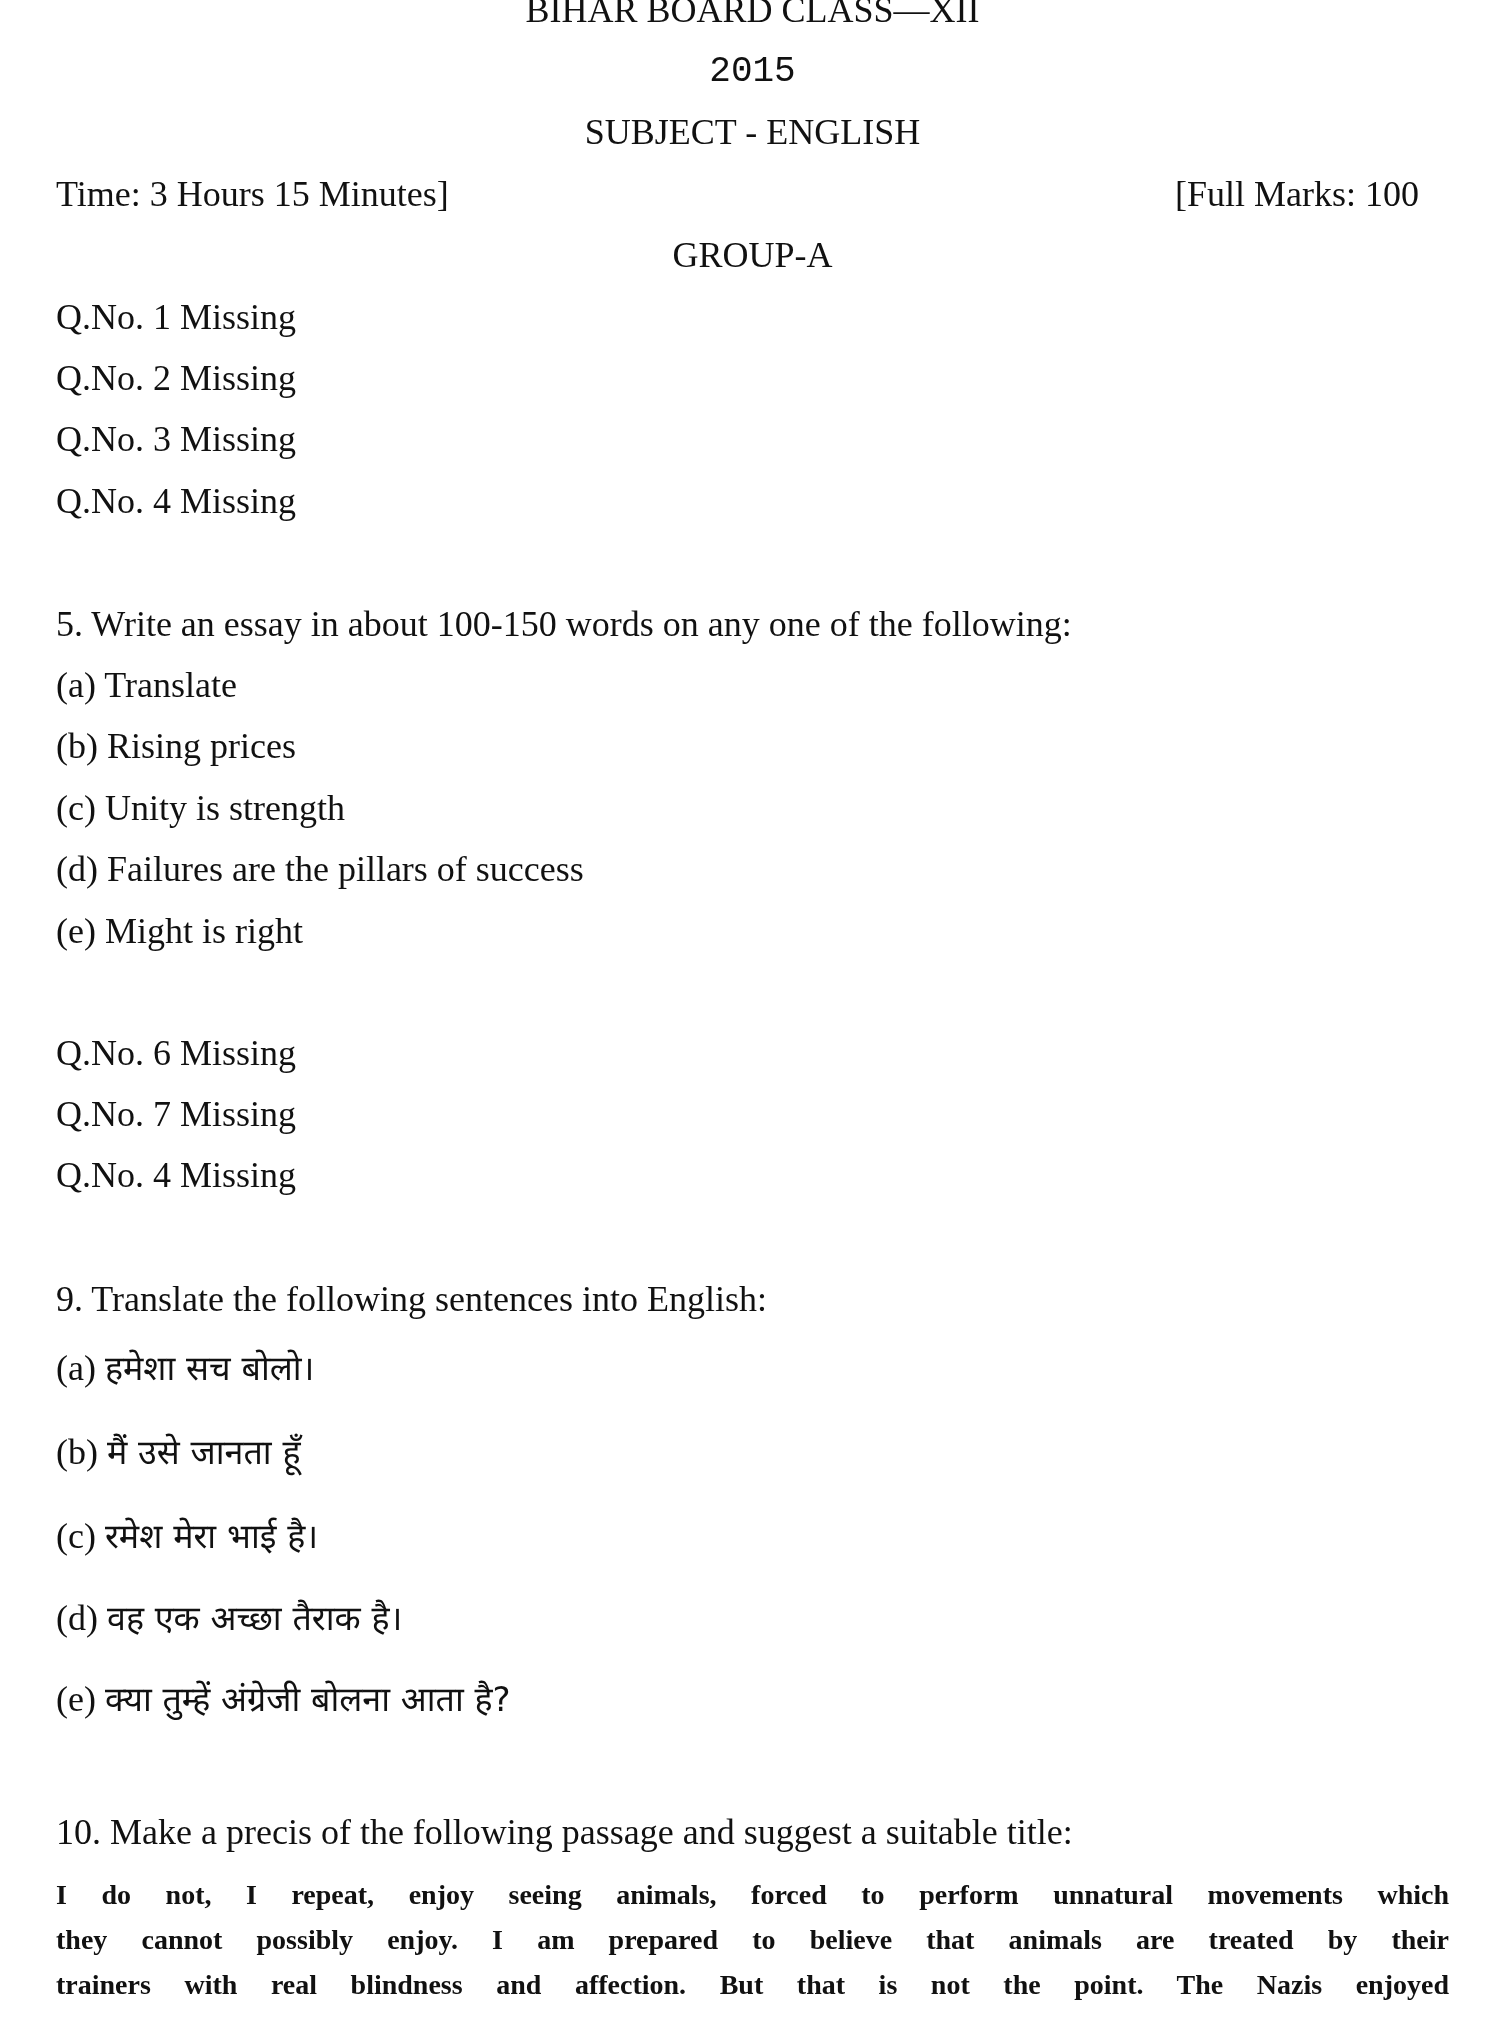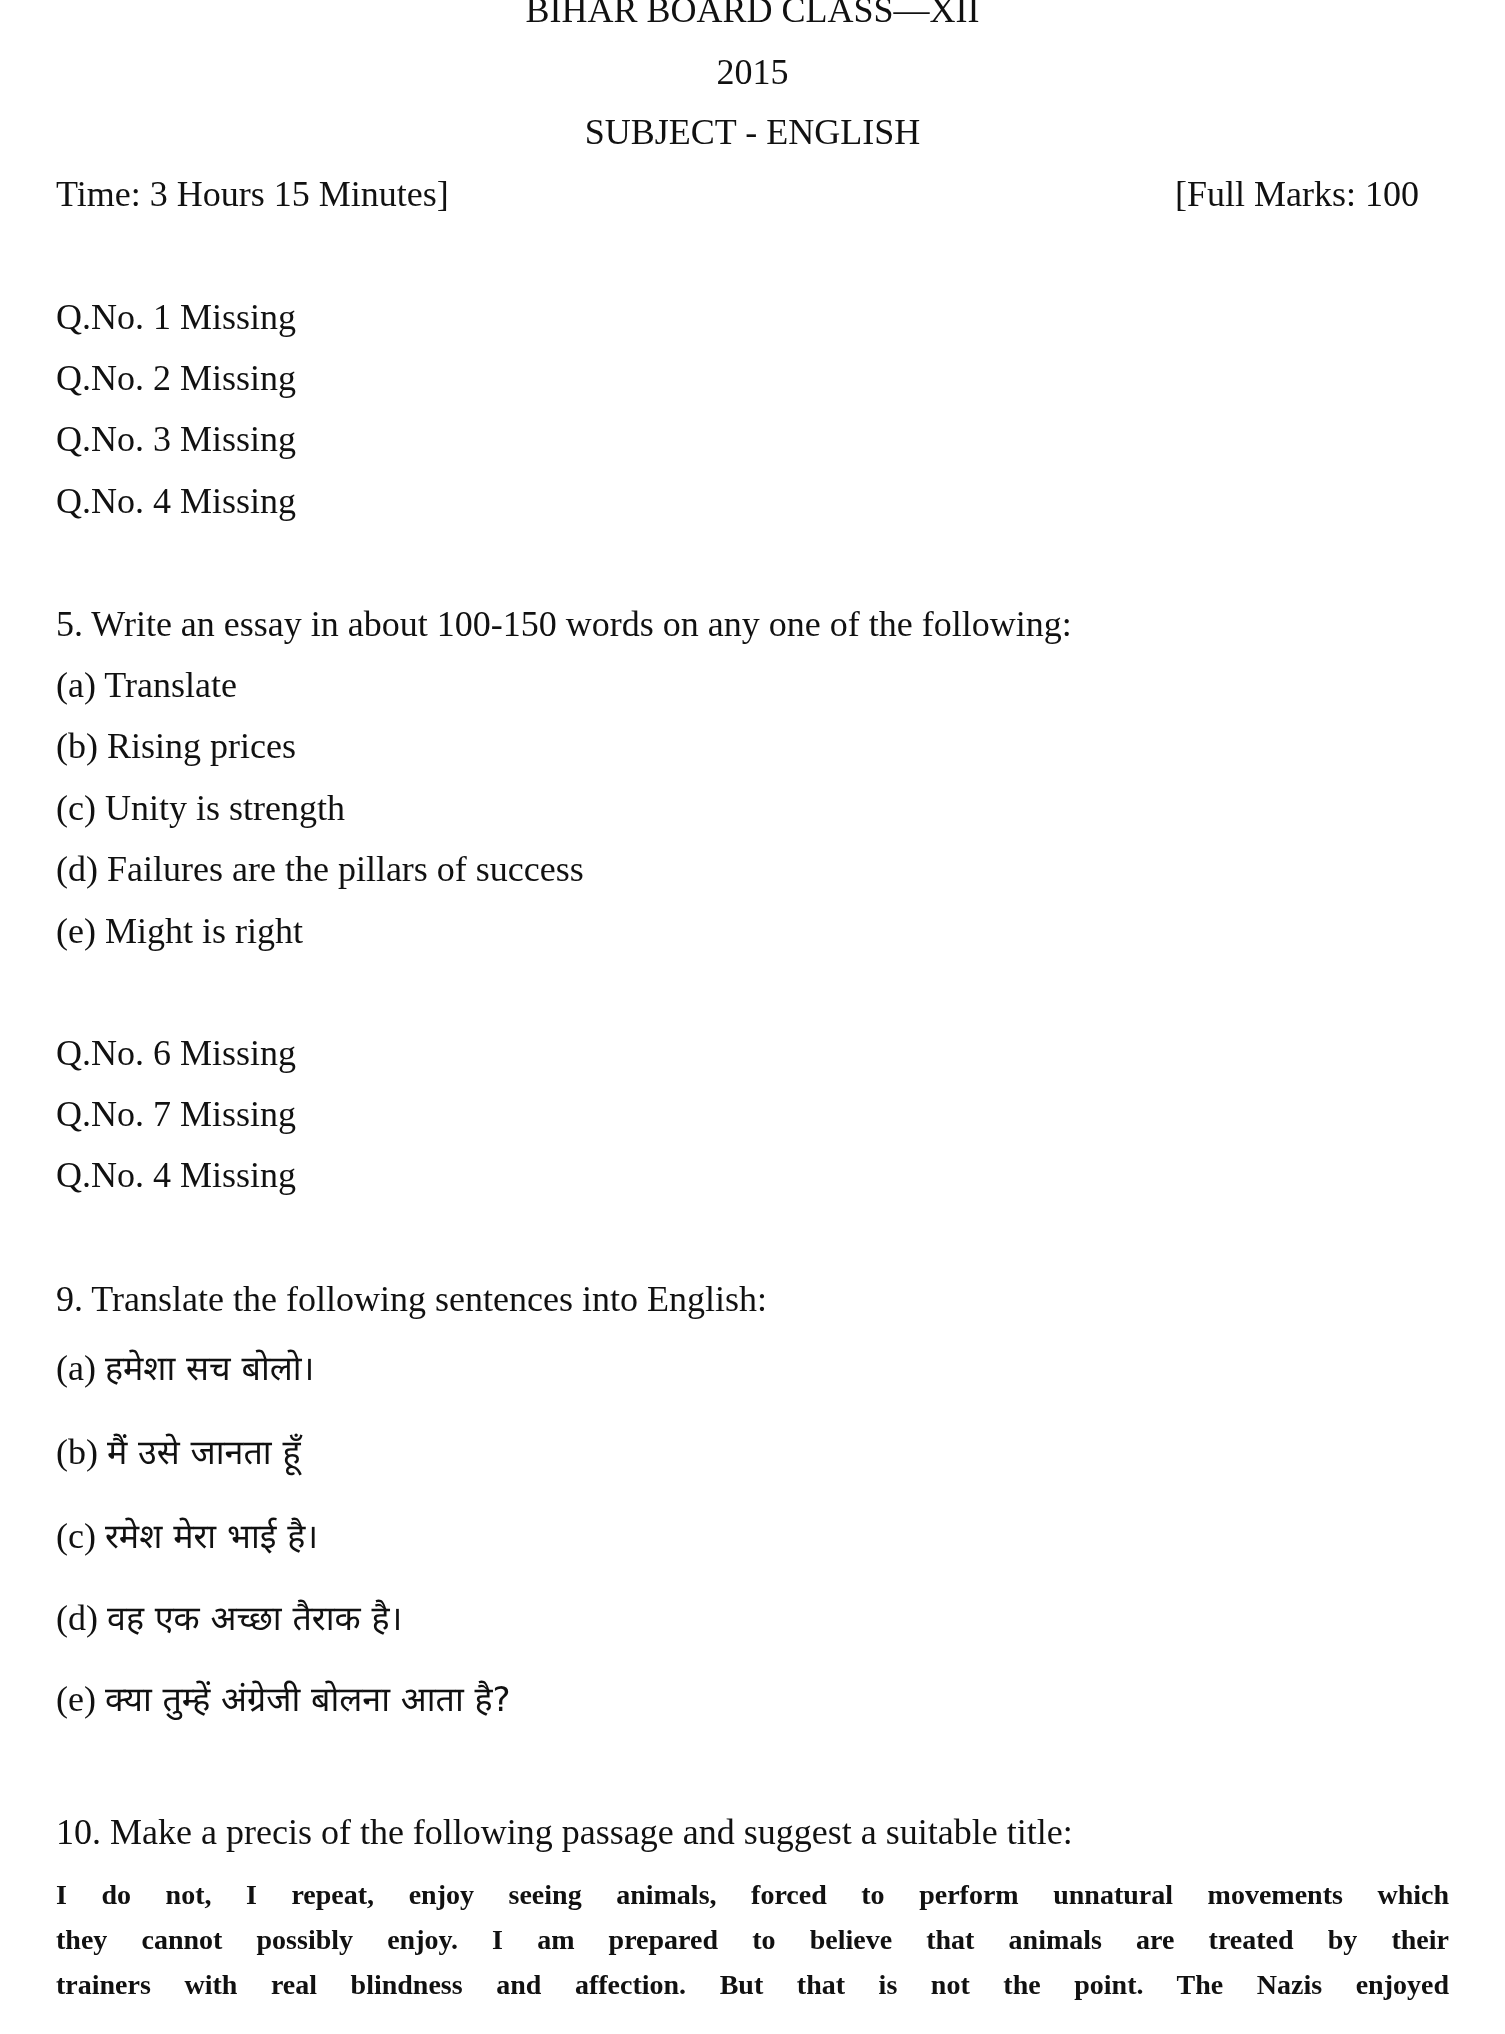--- a/index.html
+++ b/index.html
@@ -56,24 +56,25 @@
     text-align-last: justify;
     font-weight: bold;
   }
 </style>
 </head>
 <body>
 
 <div class="page">
 
   <div class="line center" style="top:-12px;">BIHAR BOARD CLASS—XII</div>
-  <div class="line center" style="top:50px;">2015</div>
+  <div class="line center" style="top:50px;font-family:Liberation Mono, monospace;">2015</div>
   <div class="line center" style="top:110px;">SUBJECT -  ENGLISH</div>
   <div class="line" style="top:172px;">Time: 3 Hours 15 Minutes]</div>
   <div class="line right" style="top:172px;">[Full Marks: 100</div>
+  <div class="line center" style="top:233px;">GROUP-A</div>
 
   <div class="line" style="top:295px;">Q.No. 1 Missing</div>
   <div class="line" style="top:356px;">Q.No. 2 Missing</div>
   <div class="line" style="top:417px;">Q.No. 3 Missing</div>
   <div class="line" style="top:479px;">Q.No. 4 Missing</div>
 
   <div class="line" style="top:602px;text-align:right;">5. Write an essay in about 100-150 words on any one of the following:</div>
   <div class="line" style="top:663px;">(a) Translate</div>
   <div class="line" style="top:724px;">(b) Rising prices</div>
   <div class="line" style="top:847px;">(d) Failures are the pillars of success</div>

